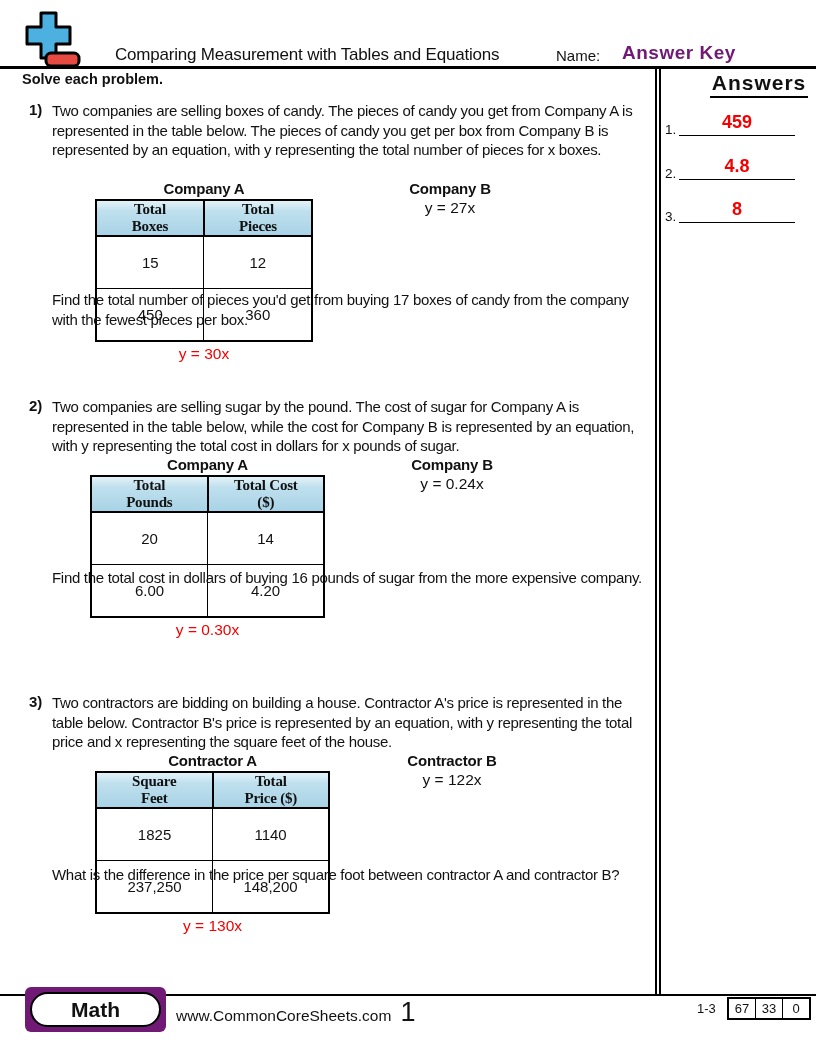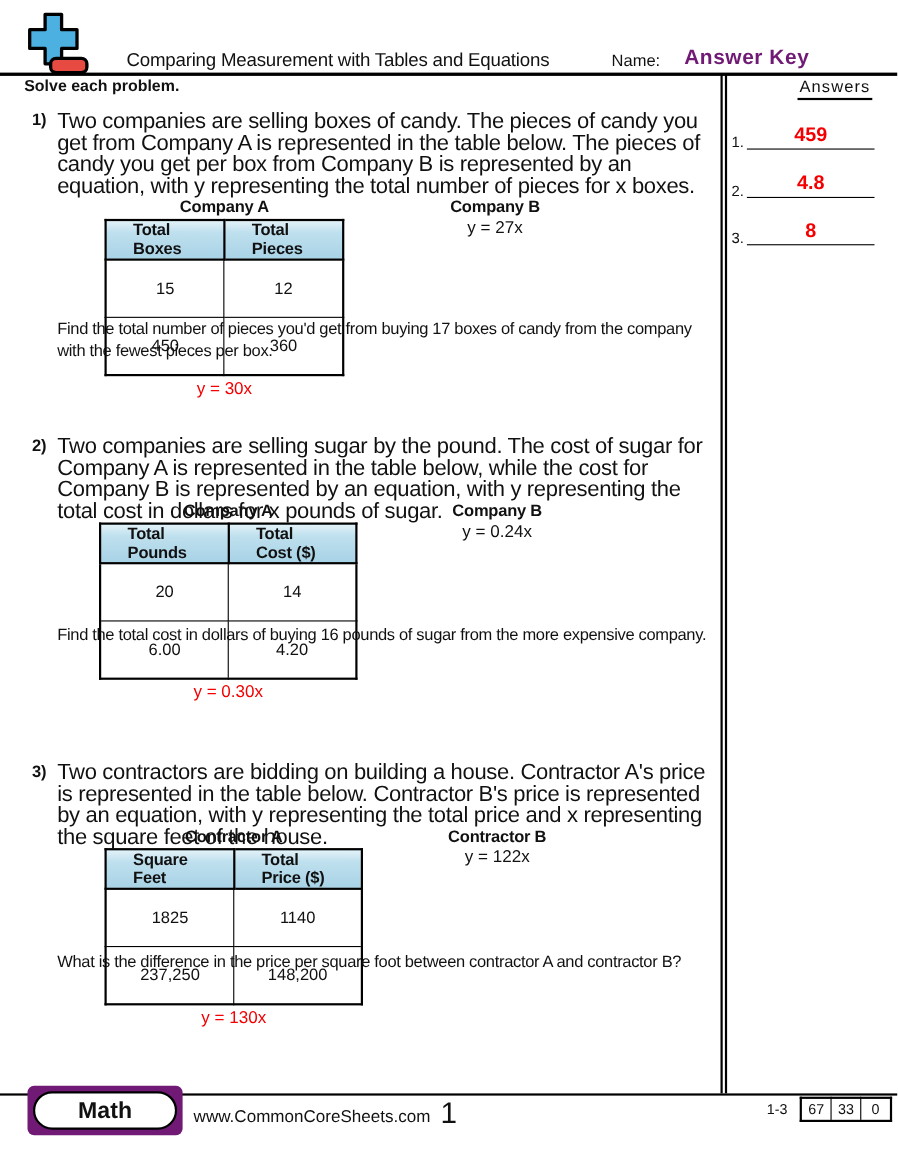--- a/index.html
+++ b/index.html
@@ -10,36 +10,36 @@
   
   .logo{position:absolute;left:20px;top:10px;width:66px;height:58px;}
   .hdr-title{position:absolute;left:115px;top:45px;font-size:17px;letter-spacing:-0.2px;}
   .hdr-name{position:absolute;left:556px;top:47px;font-size:15px;}
   .hdr-key{position:absolute;left:622px;top:42px;font-size:19px;font-weight:bold;color:#701a75;letter-spacing:0.5px;}
   .rule-top{position:absolute;left:0;top:66px;width:816px;height:2.5px;background:#000;}
   .instructions{position:absolute;left:22px;top:71px;font-size:14.5px;font-weight:bold;}
   
   .answers-col{position:absolute;left:655px;top:68px;width:155px;height:926px;border-left:6px double #000;}
   .answers-head-wrap{text-align:center;padding-top:3px;}
-  .answers-head{display:inline-block;font-size:15px;font-weight:normal;letter-spacing:1px;border-bottom:2px solid #000;padding:0 2px 1px 2px;margin-left:41px;}
+  .answers-head{display:inline-block;font-size:21px;font-weight:bold;letter-spacing:1px;border-bottom:2px solid #000;padding:0 2px 1px 2px;margin-left:41px;}
   .answer-item{position:absolute;left:0;width:149px;height:24px;}
   .answer-num{position:absolute;left:4px;bottom:-1px;font-size:13.5px;}
   .answer-line{position:absolute;left:18px;bottom:0;width:116px;height:24px;border-bottom:1.5px solid #000;
     text-align:center;color:#f40000;font-weight:bold;font-size:18px;line-height:22px;}
   
   .problem{position:absolute;left:23px;width:622px;}
   .p-num{position:absolute;left:6px;top:0;font-size:15px;font-weight:bold;}
-  .p-text{margin-left:29px;width:596px;font-size:20px;line-height:19.5px;letter-spacing:-0.3px;}
+  .p-text{margin-left:29px;width:596px;font-size:15px;line-height:19.5px;letter-spacing:-0.3px;}
   .table-block{position:absolute;}
   .tbl-title{font-size:15px;font-weight:bold;text-align:center;margin-bottom:2px;letter-spacing:-0.2px;}
   table.data{border-collapse:collapse;border:2.5px solid #000;}
   table.data th{
     border:2px solid #000;font-size:15px;font-weight:bold;height:24px;padding:0 24px;
     background-image:linear-gradient(#e3f2f8 0%,#bfe0ee 30%,#a8d3e6 100%);
-    letter-spacing:-0.2px;text-align:left;
+    letter-spacing:-0.2px;text-align:center;font-family:Liberation Serif, serif;
   }
   table.data td{border:1.5px solid #000;font-size:15px;text-align:center;height:19px;padding:16px 4px;}
   .tbl-eq{color:#f40000;font-size:15.5px;text-align:center;margin-top:3px;}
   .eq-block{position:absolute;width:170px;text-align:center;}
   .eq-title{font-size:15px;font-weight:bold;letter-spacing:-0.2px;}
   .eq-text{font-size:15.5px;margin-top:2px;}
   .p-question{position:absolute;left:29px;width:596px;font-size:15px;line-height:19.5px;letter-spacing:-0.3px;}
   
   #problem-1{top:101px;}  #problem-2{top:397px;}  #problem-3{top:693px;}
   #problem-1 .table-block{left:72px;top:79px;width:218px;}

